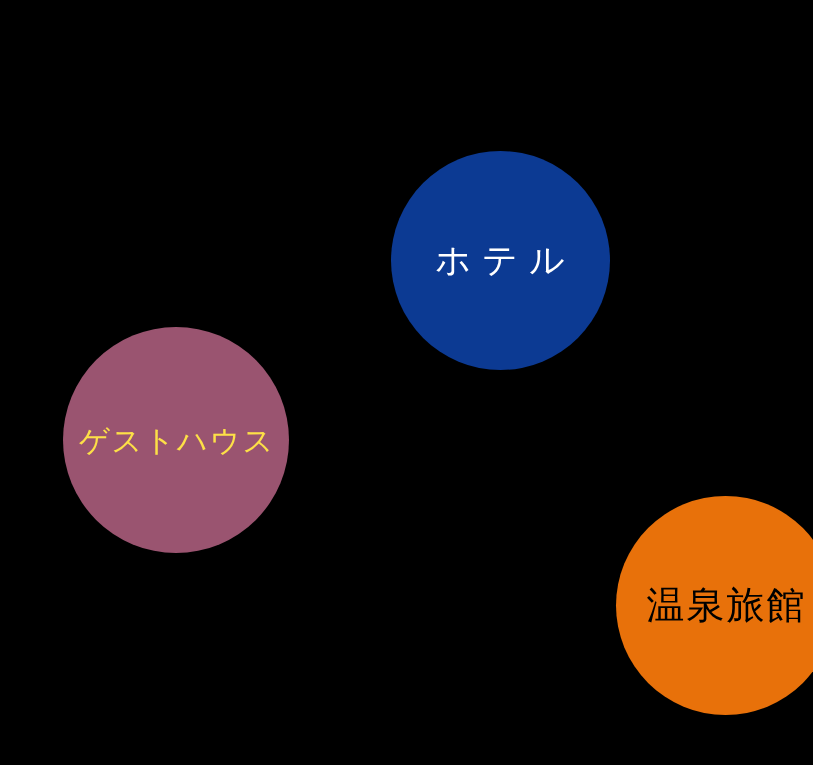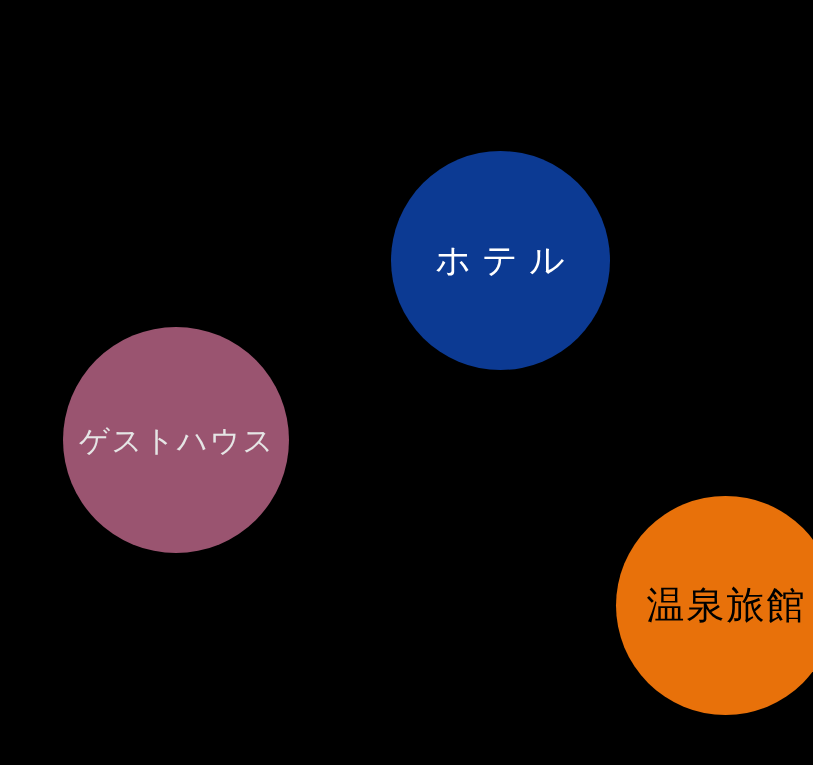--- a/index.html
+++ b/index.html
@@ -50,21 +50,21 @@
 </style>
 </head>
 <body>
 
 <div class="canvas" style="width: 813px; height: 765px; background: rgb(0, 0, 0);">
 
   <div class="bubble bubble-hotel" style="width: 219px; height: 219px; left: 390.5px; top: 150.5px; background: rgb(12, 58, 147); color: rgb(255, 255, 255);">
     <span class="line">ホテル</span>
   </div>
 
-  <div class="bubble bubble-guesthouse" style="width: 226px; height: 226px; left: 63px; top: 327px; background: rgb(154, 84, 112); color: #e5e5e5;">
+  <div class="bubble bubble-guesthouse" style="width: 226px; height: 226px; left: 63px; top: 327px; background: rgb(154, 84, 112); color: #fde047;">
     <span class="line">ゲストハウス</span>
   </div>
 
   <div class="bubble bubble-onsen" style="width: 219px; height: 219px; left: 616px; top: 495.5px; background: rgb(232, 113, 10); color: #000000;">
     <span class="line">温泉旅館</span>
   </div>
 
 </div>
 
 </body></html>

